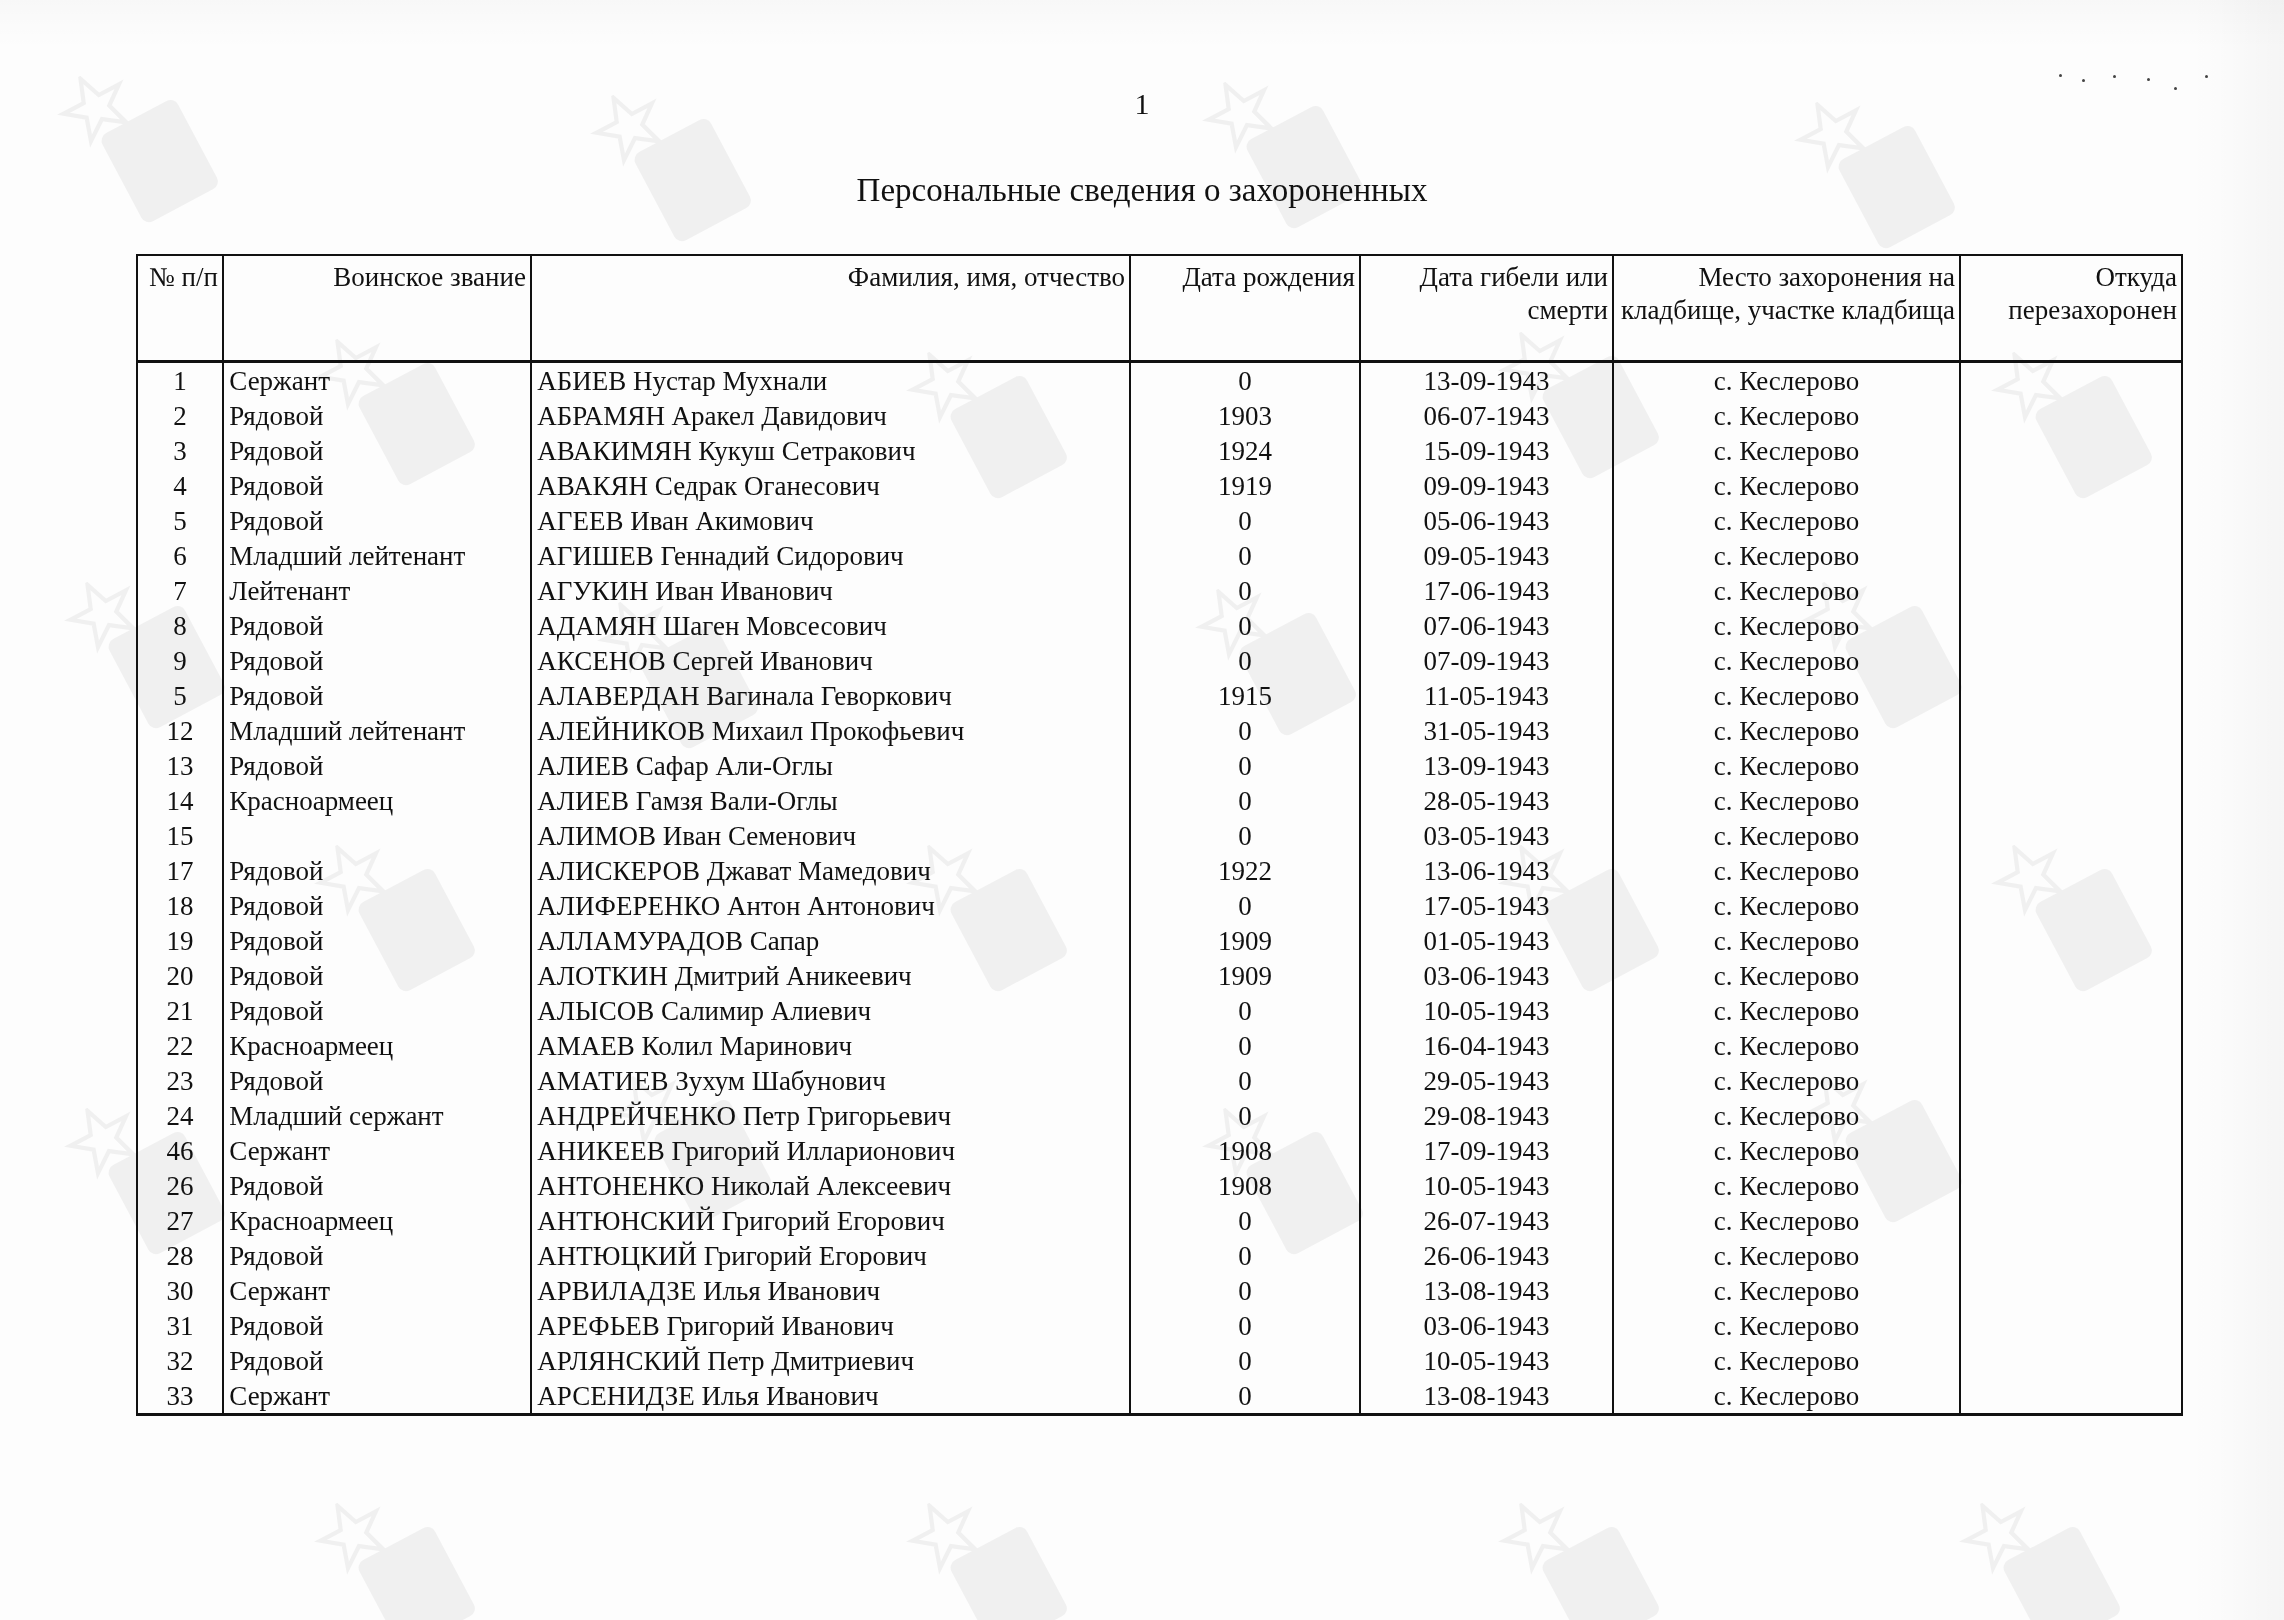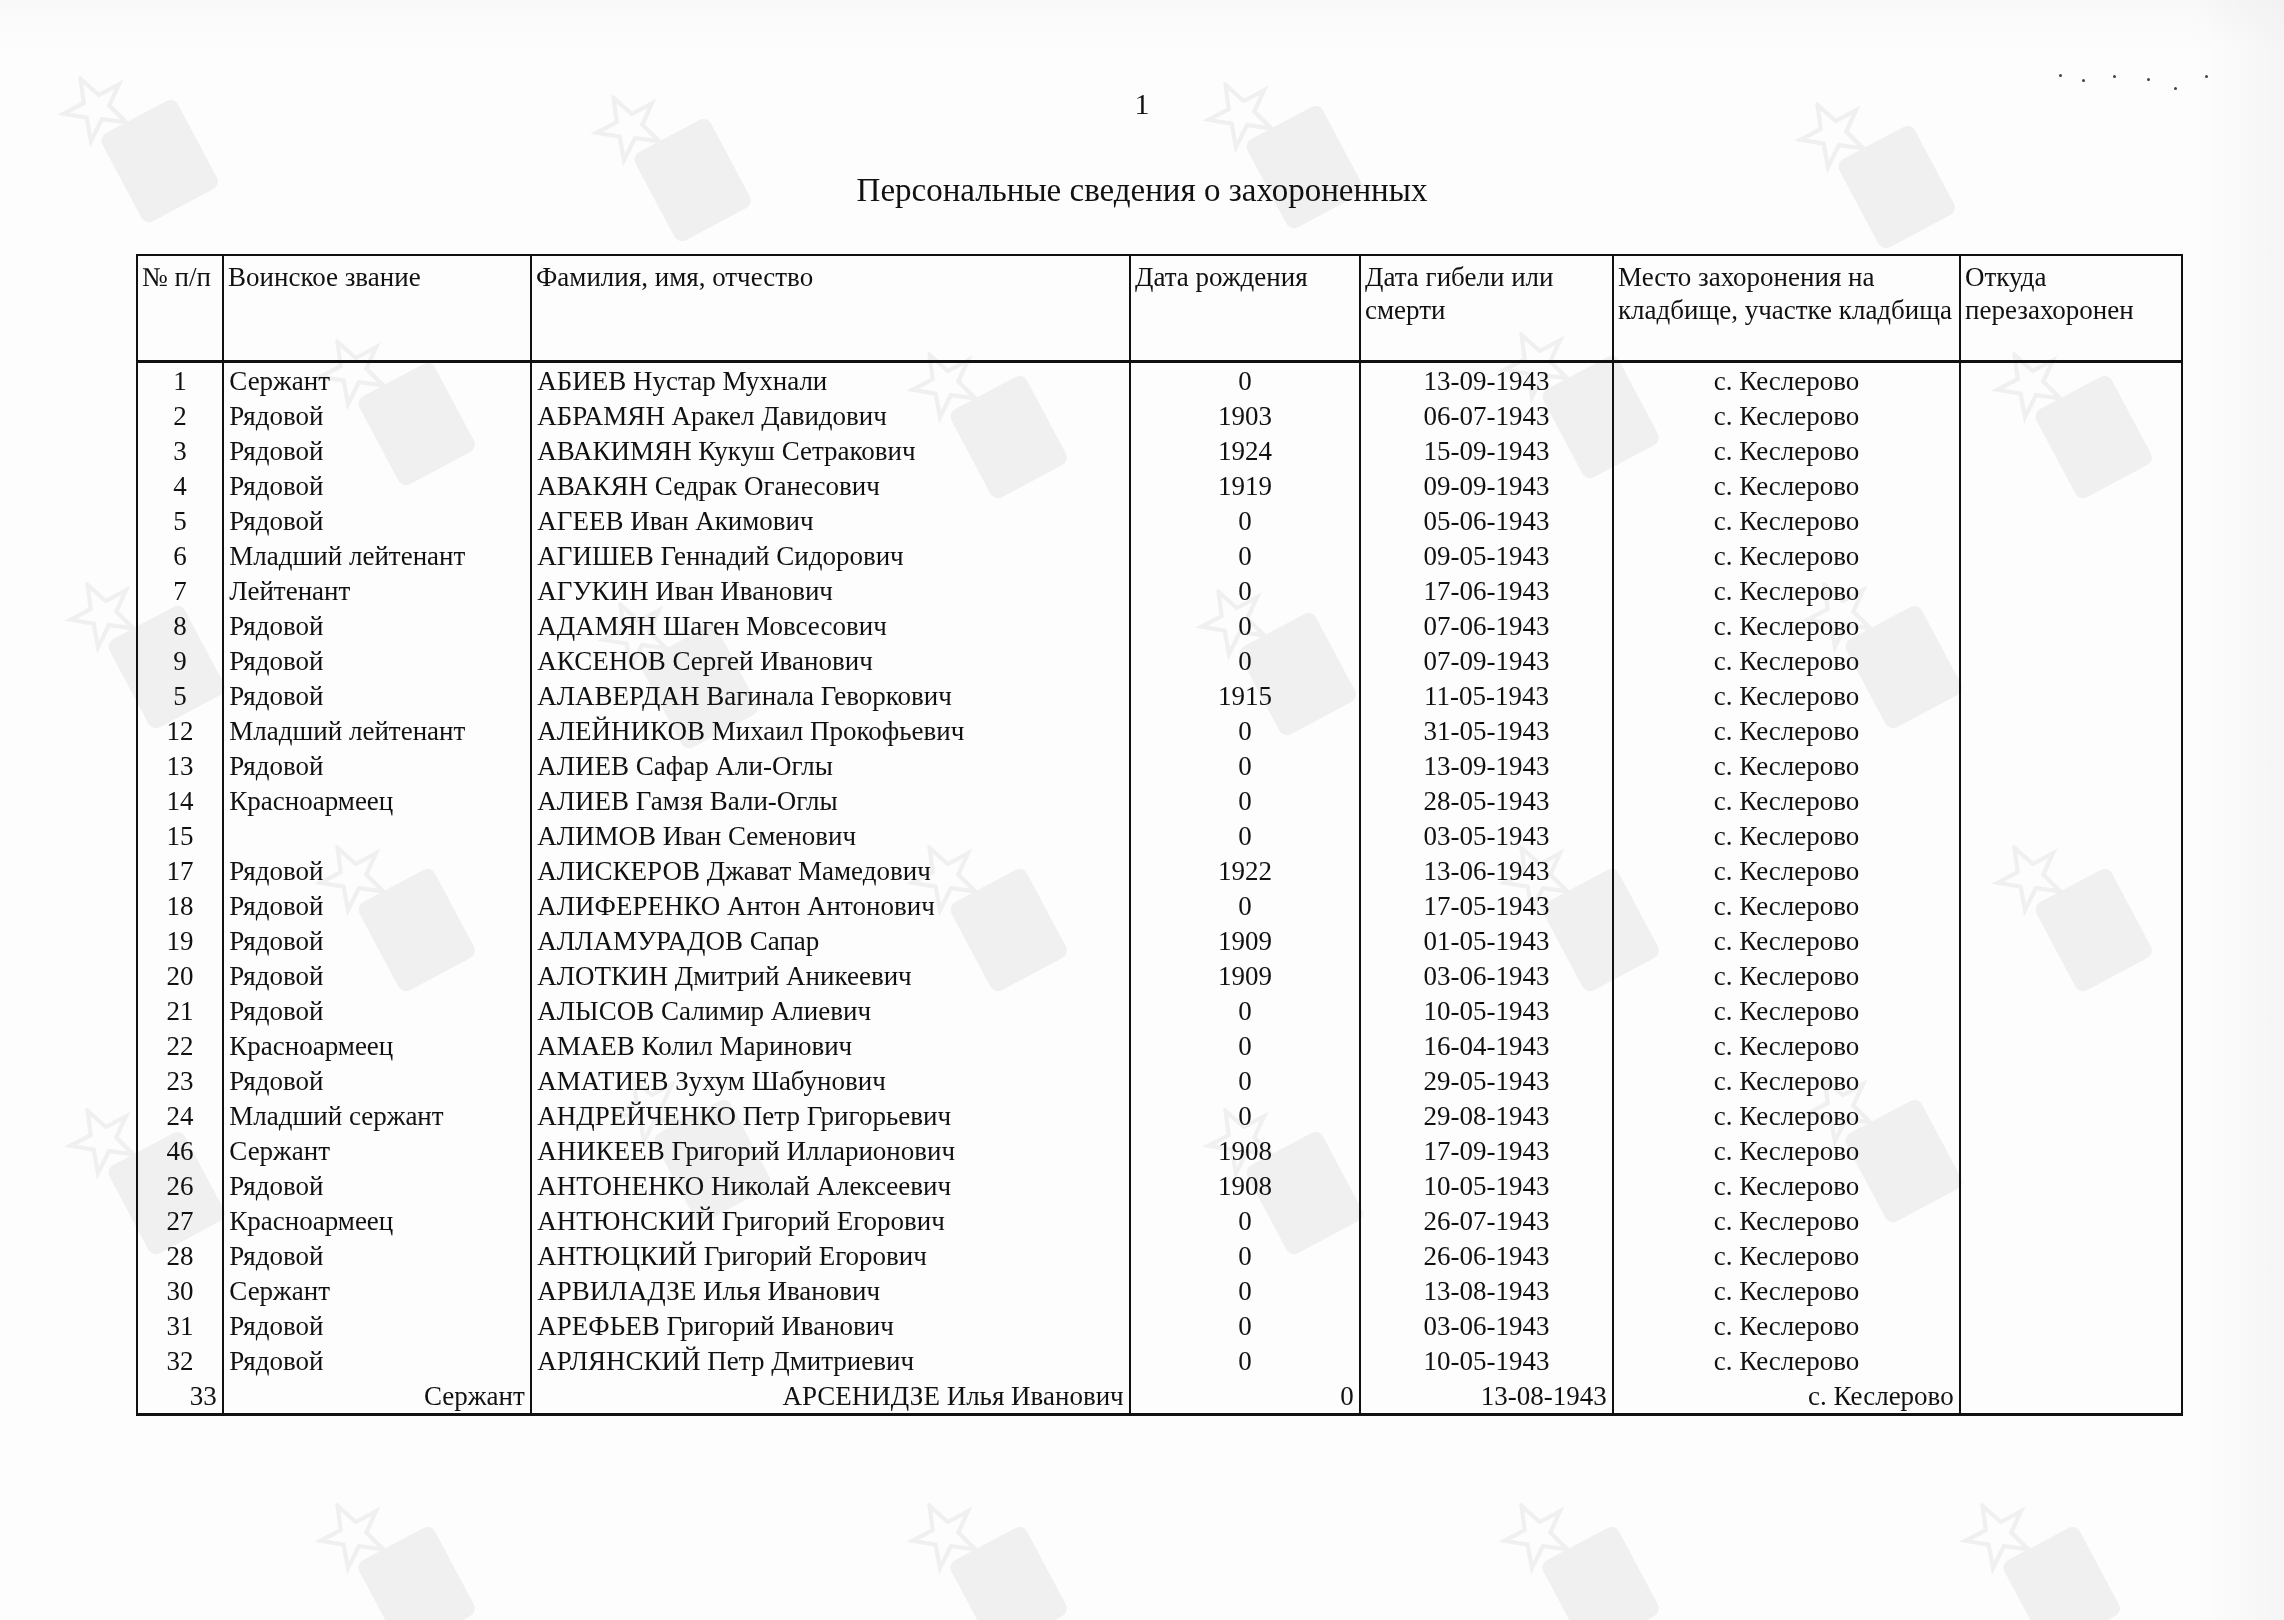--- a/index.html
+++ b/index.html
@@ -44,30 +44,30 @@
   table.burials col.c3 { width: 599px; }
   table.burials col.c4 { width: 230px; }
   table.burials col.c5 { width: 253px; }
   table.burials col.c6 { width: 347px; }
   table.burials col.c7 { width: 222px; }
 
   table.burials th {
     font-weight: normal; vertical-align: top;
     border: 2px solid #111;
     height: 99px; padding: 5.3px 4px 0 4px;
-    line-height: 33px; text-align: left;
+    line-height: 33px; text-align: right;
     font-size: 27px;
   }
   table.burials thead tr { border-bottom: 3.3px solid #111; }
   table.burials tbody td {
     border-left: 2px solid #111; border-right: 2px solid #111;
     height: 35px; padding: 0 5.3px; line-height: 34px;
     white-space: nowrap; overflow: hidden;
   }
-  table.burials tbody tr:last-child td { border-bottom: 3.3px solid #111; text-align: right; }
+  table.burials tbody tr:last-child td { border-bottom: 3.3px solid #111; }
   table.burials { border: 2.6px solid #111; }
   td.num, td.birth, td.death, td.place { text-align: center; }
   td.rank, td.name { text-align: left; padding-left: 9.2px; }
 </style>
 </head>
 <body>
 
 <div class="scan-shade"></div>
 
 <div id="watermarks">

